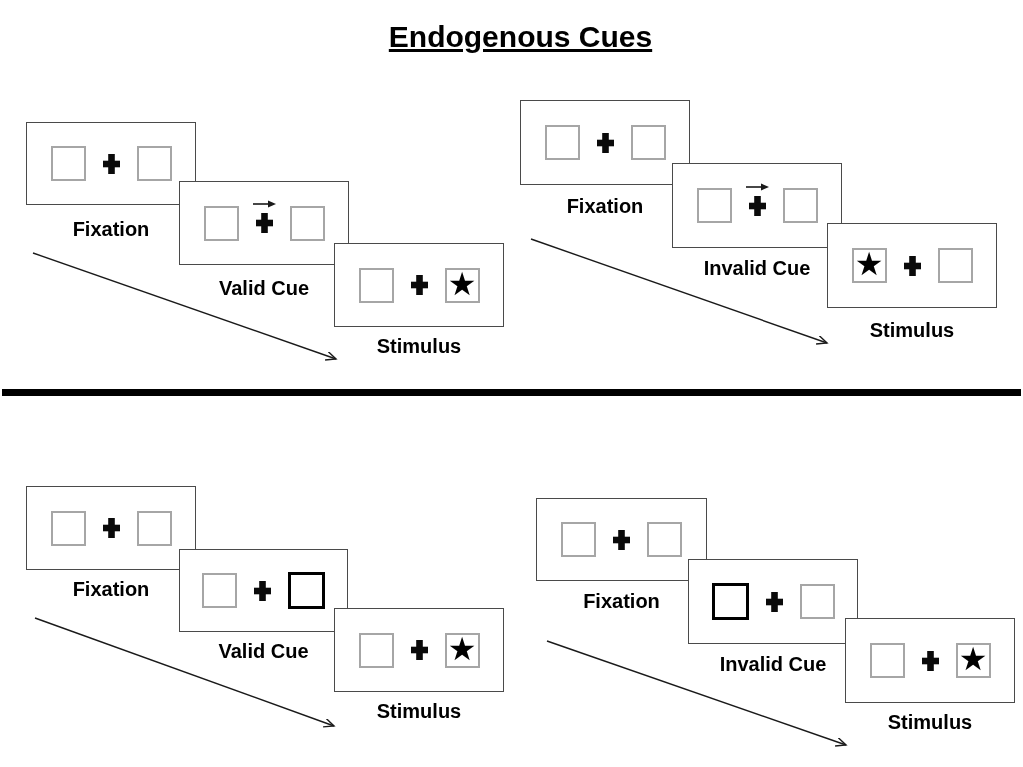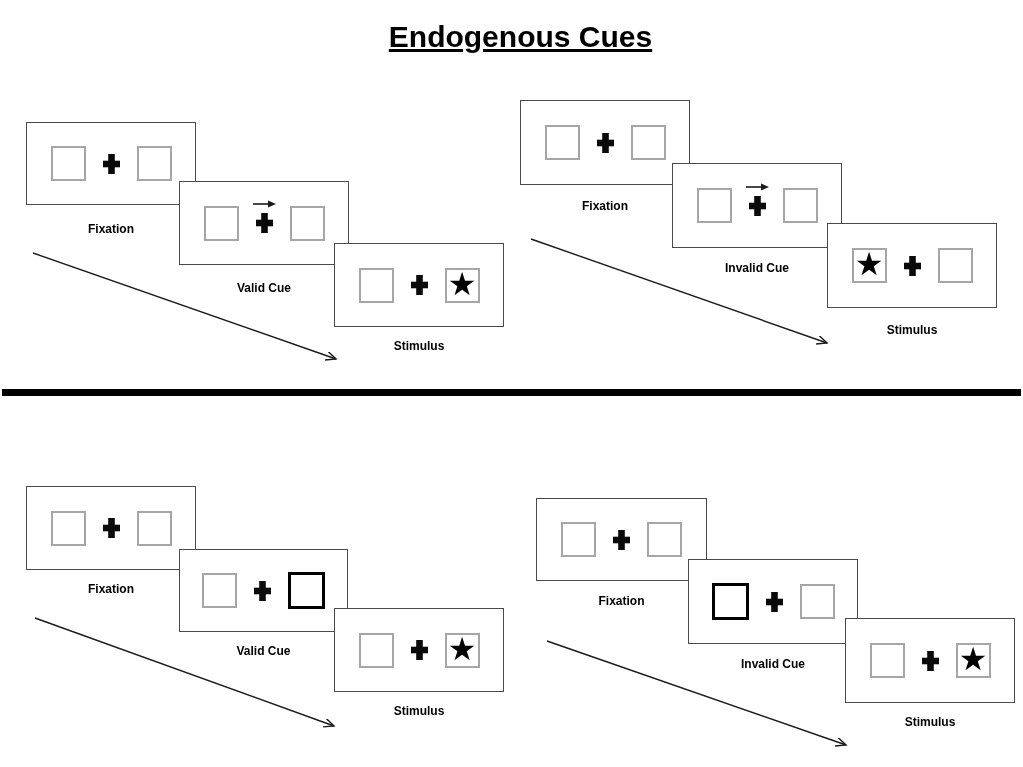--- a/index.html
+++ b/index.html
@@ -40,21 +40,21 @@
     display:block;transform:translateY(-1px);
   }
   .plus-wrap{position:relative;width:17px;height:20px;flex:0 0 auto;}
   .plus-icon{display:block;}
   .plus-icon rect{fill:#0a0a0a;}
   .cue-arrow{position:absolute;left:-3px;top:-14px;display:none;}
   .cue-arrow[data-show="true"]{display:block;}
   .cue-arrow line{stroke:#1a1a1a;stroke-width:1.6;}
   .cue-arrow polygon{fill:#1a1a1a;}
   .panel-label{
-    position:absolute;text-align:center;font-weight:bold;font-size:12px;
+    position:absolute;text-align:center;font-weight:bold;font-size:20px;
     line-height:18px;
   }
 </style>
 </head>
 <body>
 
 <div class="stage">
 
   <svg class="arrows-overlay" width="1023" height="767" viewBox="0 0 1023 767">
     <defs>

